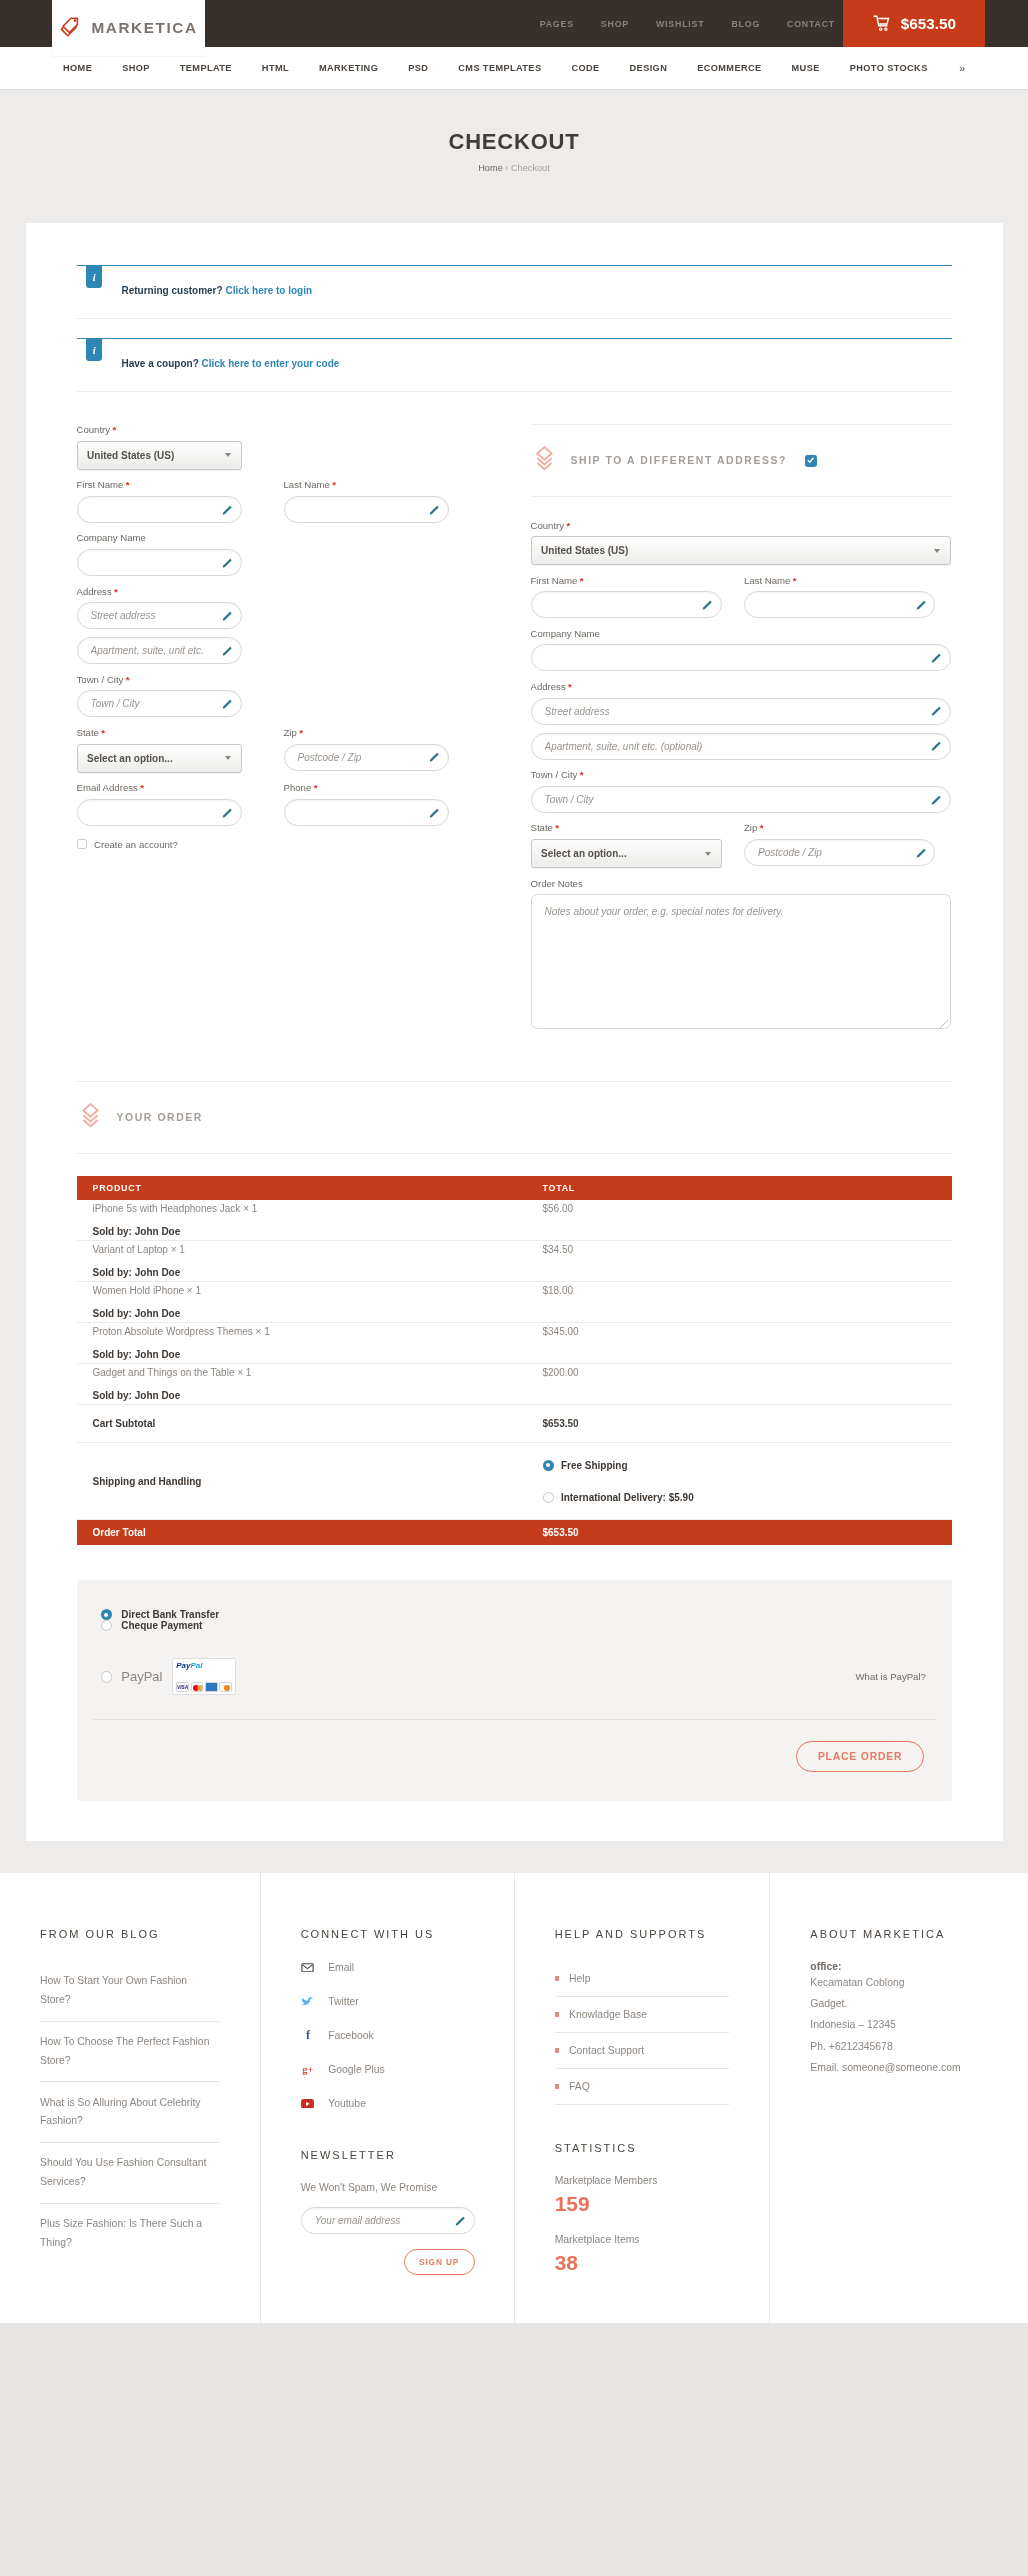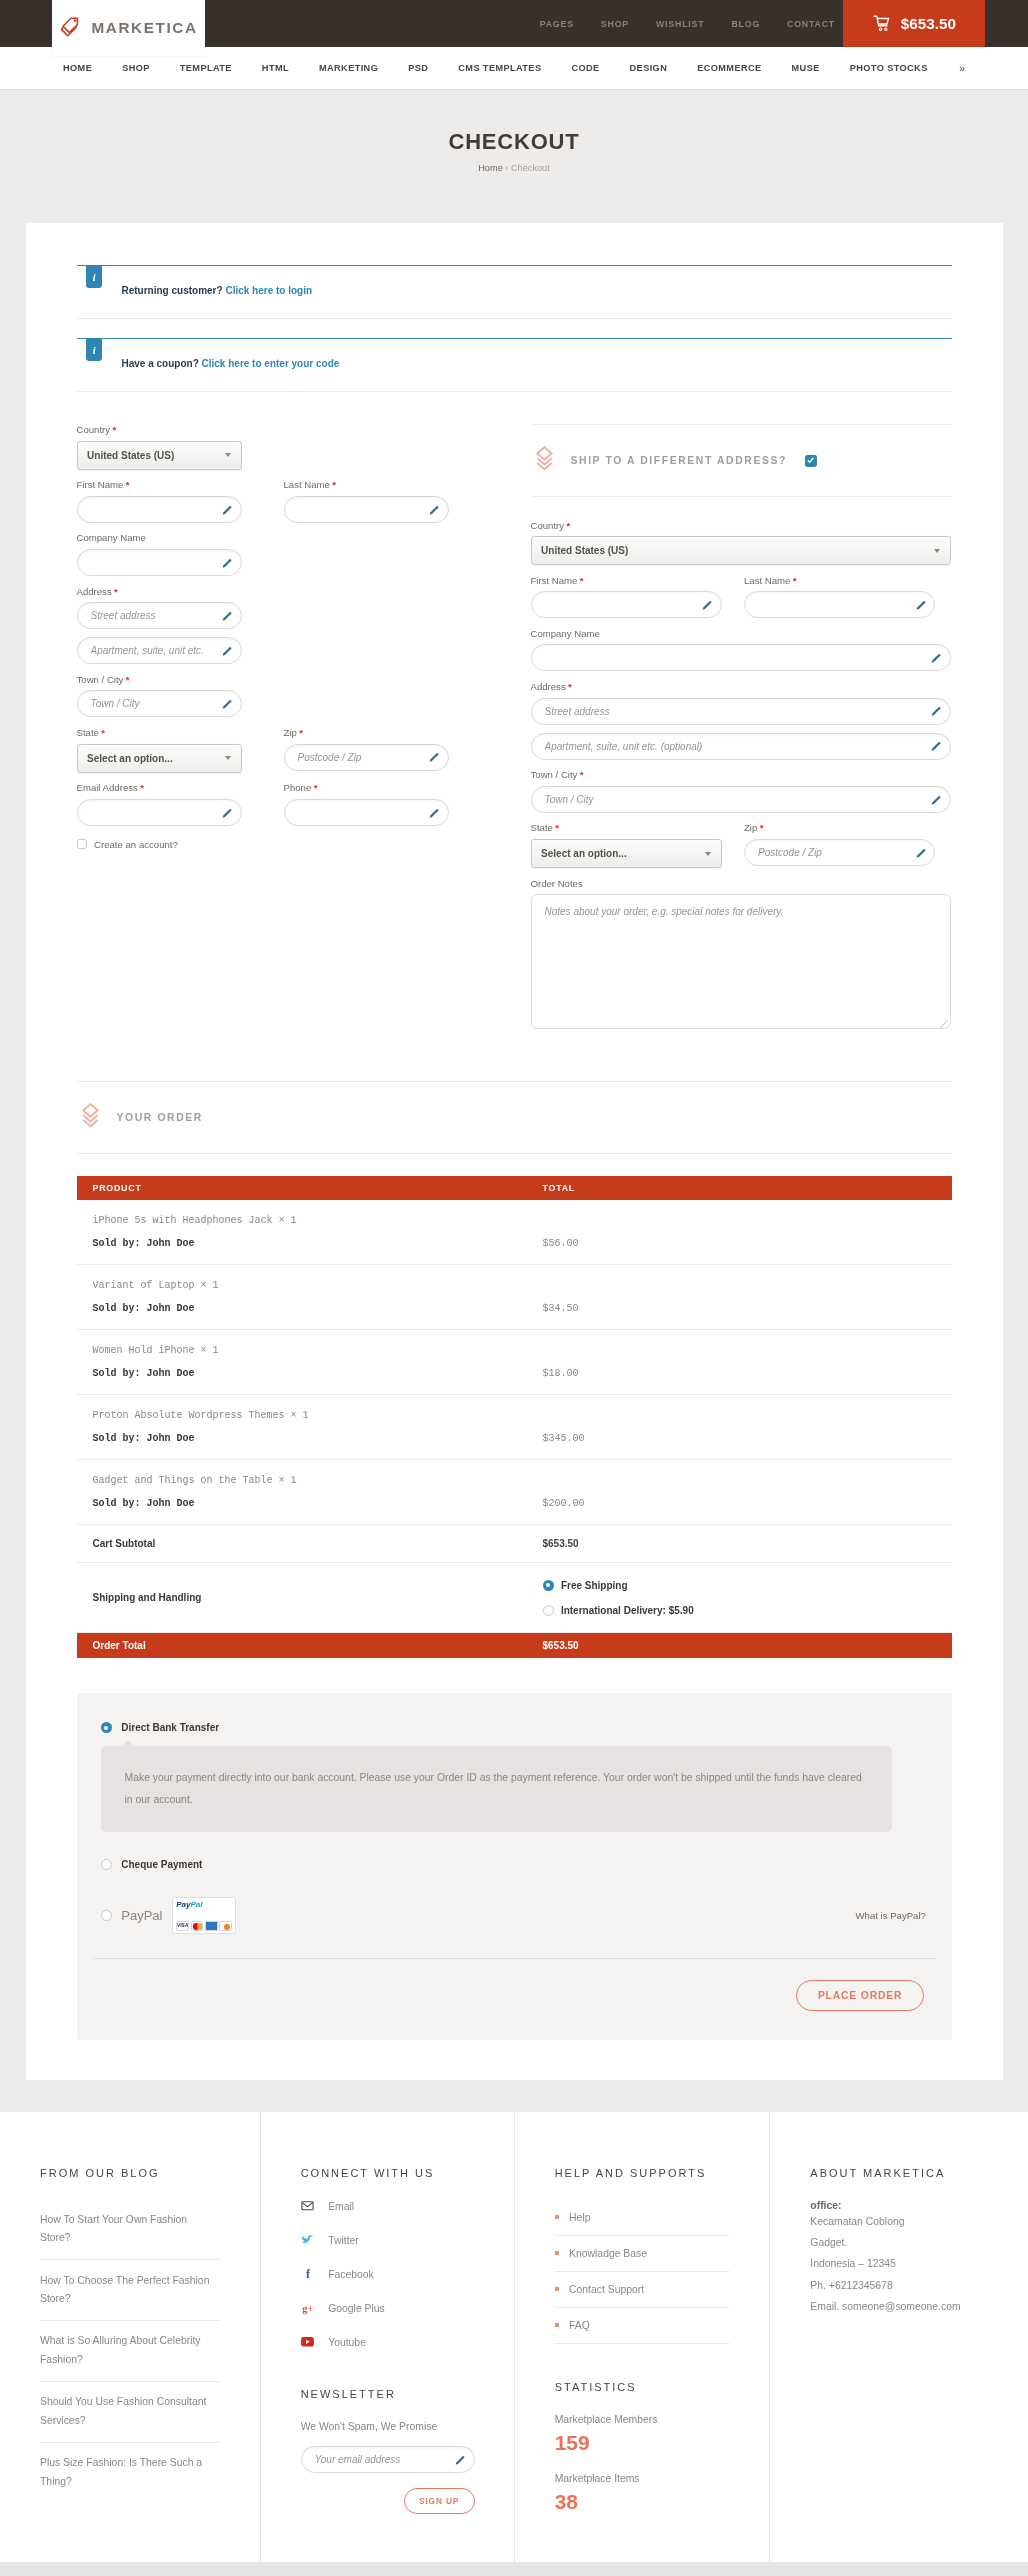--- a/index.html
+++ b/index.html
@@ -85,28 +85,28 @@
   textarea::placeholder { font-style:italic; color:#9b948e; opacity:1; }
   .resize-grip { position:absolute; right:2.4px; bottom:4px; width:8px; height:8px;
     background:linear-gradient(135deg, transparent 0 50%, #bbb 50% 55%, transparent 55% 70%, #bbb 70% 75%, transparent 75%); }
   
   .order-head { margin-top:39px; }
   .order-table { margin-top:22.5px; }
   .ot-header { display:flex; background:#c63c1b; height:24px; align-items:center; }
   .ot-header span { color:#fff; font-size:8.8px; font-weight:bold; letter-spacing:0.8px; }
   .col-product { padding-left:16px; width:466px; }
   .col-total { flex:1; }
-  .ot-row { display:flex; border-bottom:0.8px solid #eceae9; padding:15px 0; align-items:flex-end;font-family:Liberation Mono, monospace; }
+  .ot-row { display:flex; border-bottom:0.8px solid #eceae9; padding:3px 0; align-items:flex-start; }
   .ot-prod .p-name { font-size:10px; color:#8d8680; margin-bottom:12px; }
   .ot-prod .p-sold { font-size:10px; color:#3f3833; font-weight:bold; }
   .ot-price { font-size:10px; color:#8d8680; }
   .ot-sub { display:flex; padding:13px 0; border-bottom:0.8px solid #eceae9; align-items:center; }
   .ot-sub .lbl { font-size:10px; font-weight:bold; color:#3f3833; }
   .ot-sub .val { font-size:10px; color:#4a443f; font-weight:bold; }
-  .ship-opts { display:flex; flex-direction:column; gap:14px; padding:3.2px 0; }
+  .ship-opts { display:flex; flex-direction:column; gap:21px; padding:3.2px 0; }
   .radio-row { display:flex; align-items:center; gap:7.2px; }
   .radio { width:11.2px; height:11.2px; border:0.8px solid #c9c6c3; border-radius:50%; background:#fff; }
   .radio.checked { border:none; background:#2e86b5; position:relative; }
   .radio.checked::after { content:""; position:absolute; left:3.6px; top:3.6px; width:4px; height:4px;
     background:#fff; border-radius:50%; }
   .radio-row span { font-size:10px; font-weight:bold; color:#3f3833; }
   .ot-total { display:flex; background:#c63c1b; height:25px; align-items:center; margin-top:0; }
   .ot-total span { color:#fff; font-size:10px; font-weight:bold; }
   
   .paybox { margin-top:35px; background:#f4f3f2; border-radius:3.2px; padding:29px 16px 24px; }
@@ -562,23 +562,20 @@
       <span class="col-product">Order Total</span>
       <span class="col-total">$653.50</span>
     </div>
   </div>
 
   <div class="paybox">
     <div class="pm-row">
       <span class="radio checked"></span>
       <span class="pm-label">Direct Bank Transfer</span>
     </div>
-    <div class="pm-desc">
-      <p>Make your payment directly into our bank account. Please use your Order ID as the payment reference. Your order won't be shipped until the funds have cleared in our account.</p>
-    </div>
 
     <div class="pm-row">
       <span class="radio"></span>
       <span class="pm-label">Cheque Payment</span>
     </div>
     <div class="pm-gap"></div>
 
     <div class="paypal-line">
       <span class="radio"></span>
       <span class="pm-label">PayPal</span>

